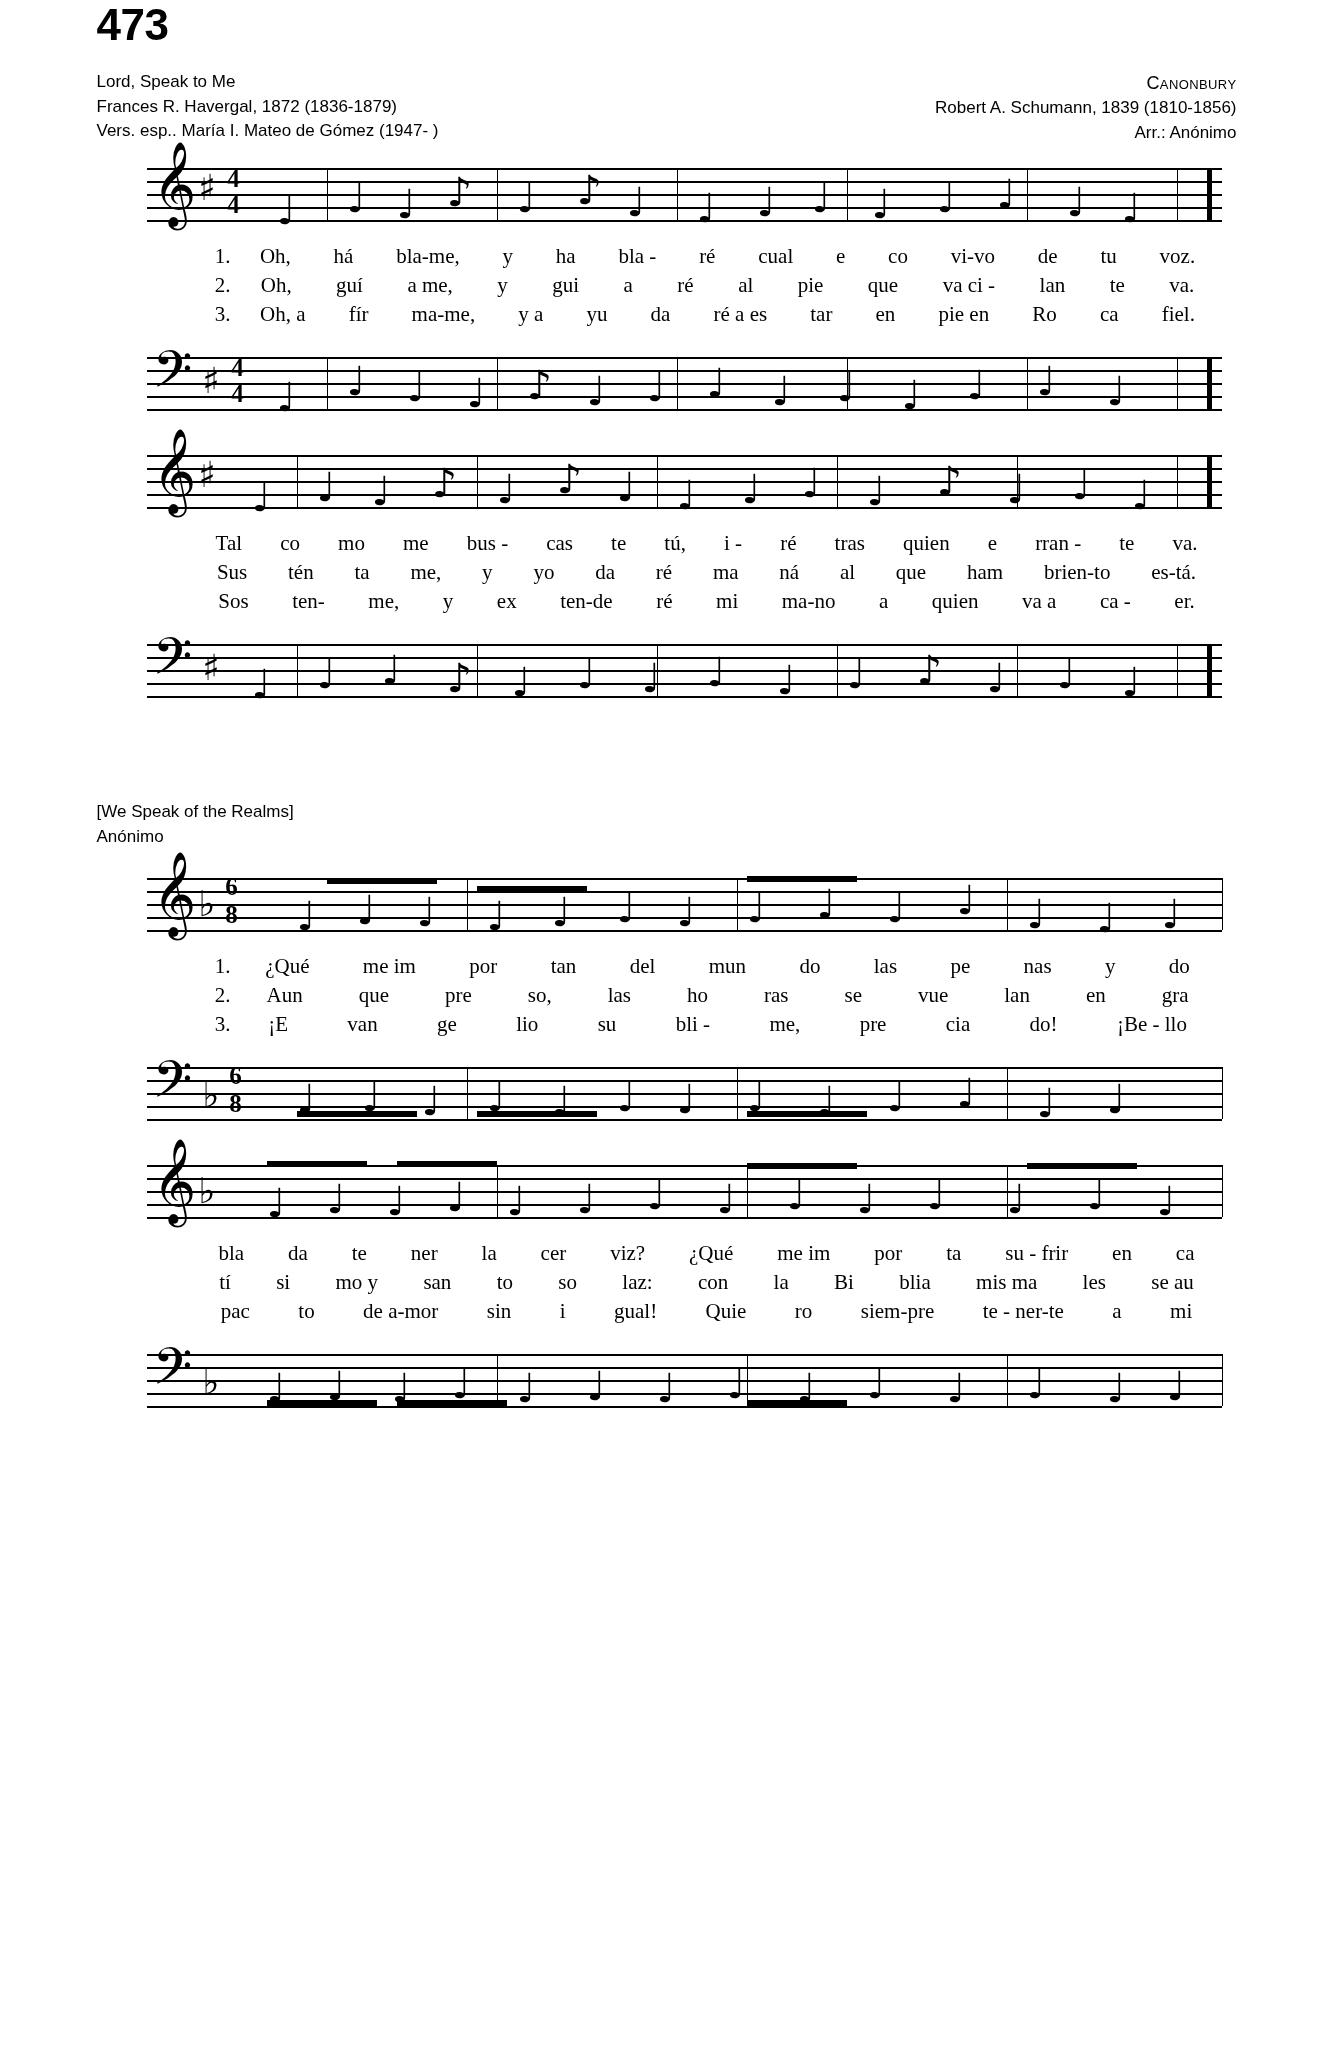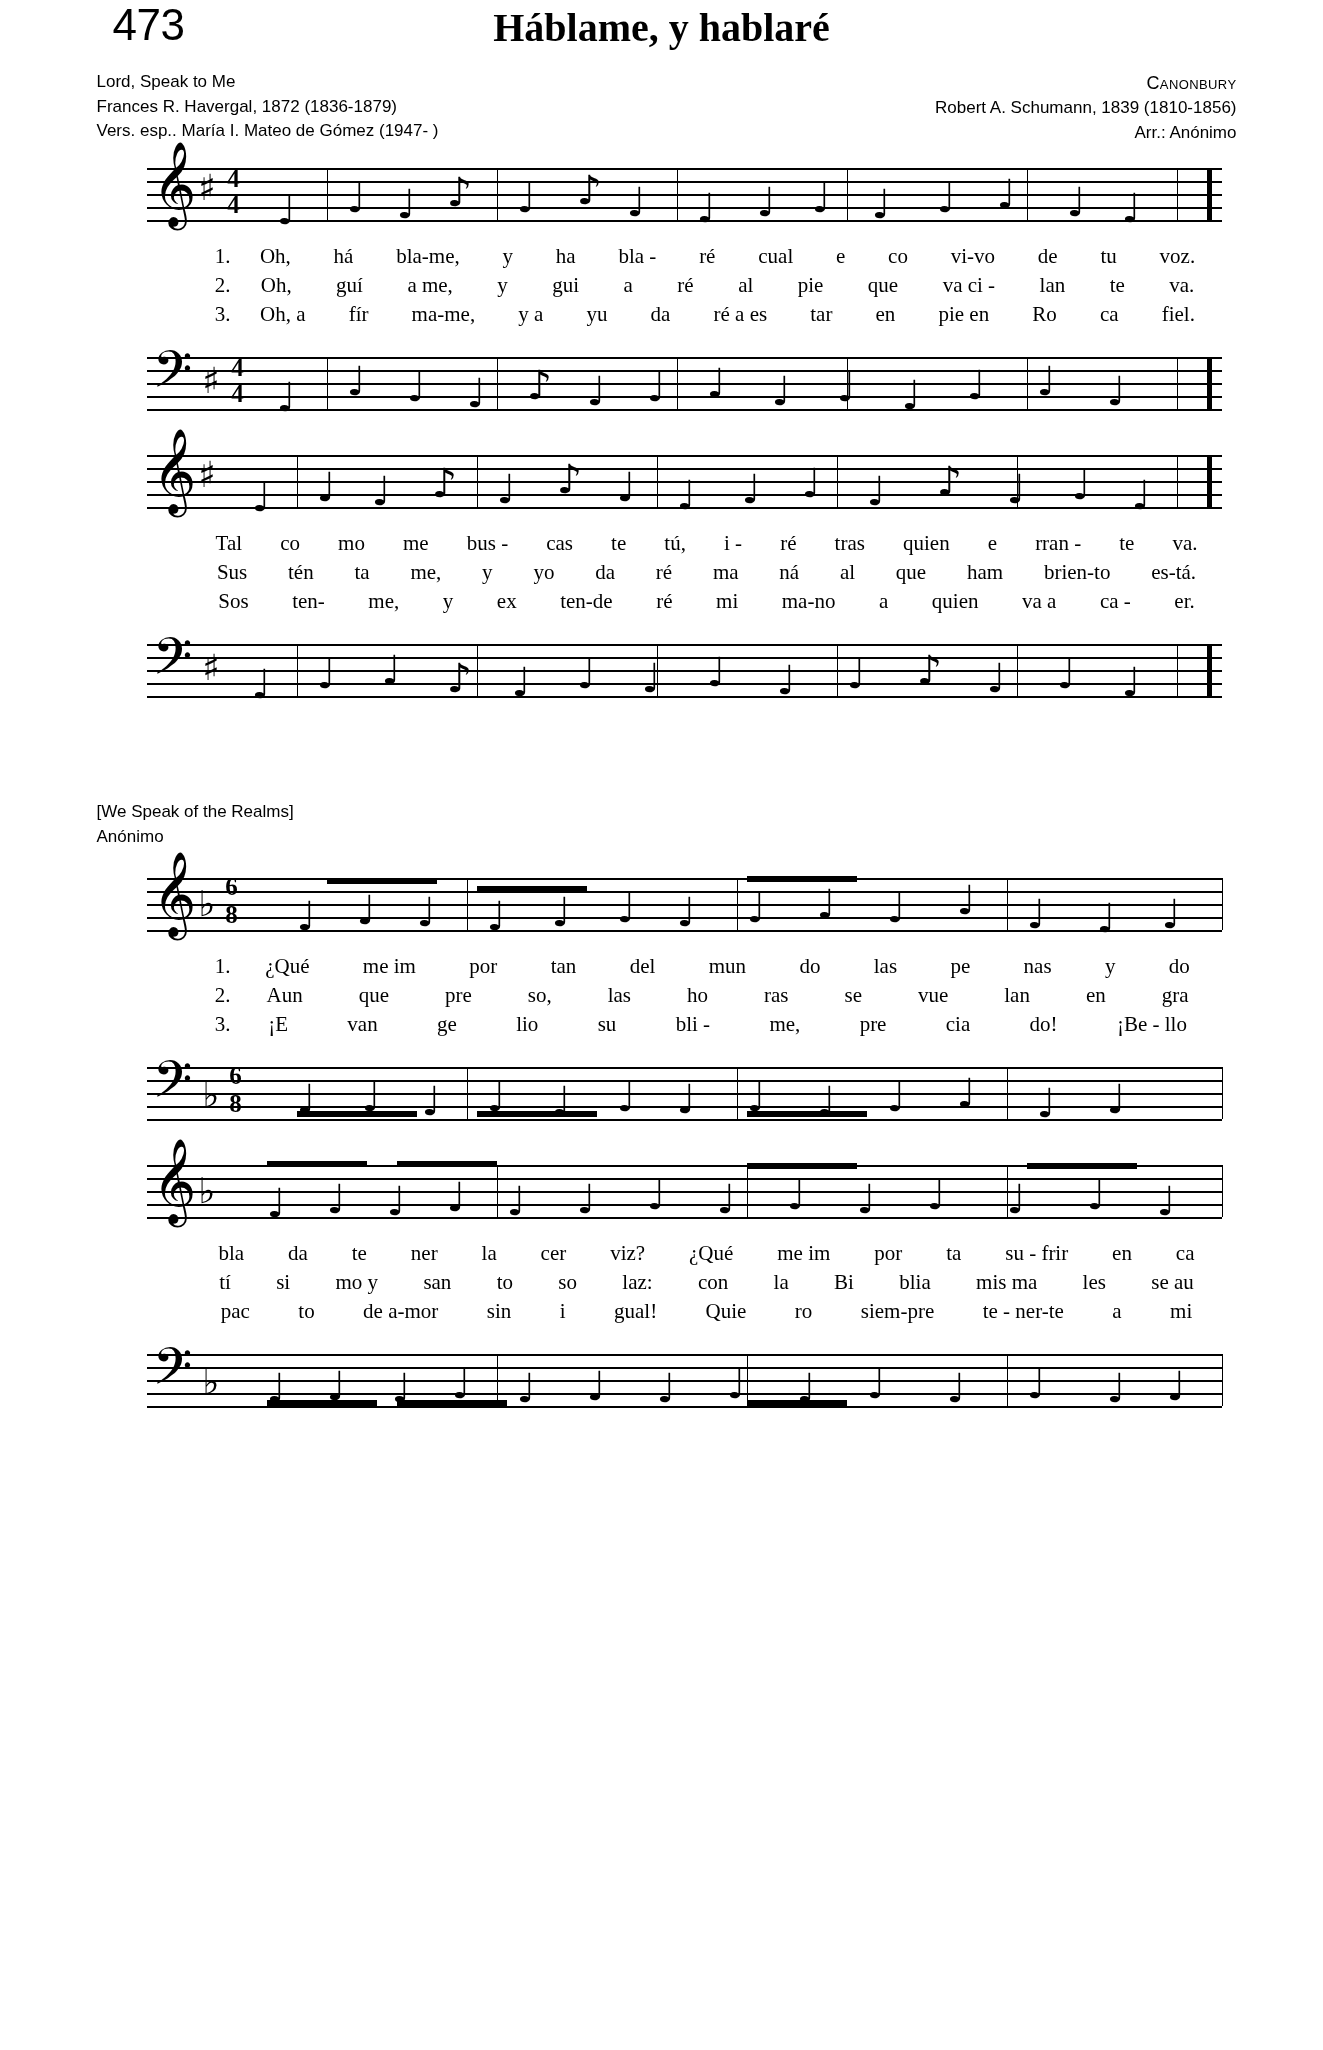--- a/index.html
+++ b/index.html
@@ -28,24 +28,24 @@
     position: relative;
     width: 1150px;
     margin: 0 auto;
   }
   .hymn-header {
     position: relative;
     height: 70px;
   }
   .hymn-number {
     position: absolute;
-    left: 26px;
+    left: 10px;
     top: 0;
     font-size: 44px;
-    font-weight: normal;
+    font-weight: bold;
     letter-spacing: -0.5px;
   }
   .hymn-title {
     position: absolute;
     left: 0;
     right: 0;
     top: 4px;
     text-align: center;
     font-size: 40px;
     font-weight: bold;
@@ -195,21 +195,20 @@
 </style>
 </head>
 <body>
 
 <div class="page">
 
   <div class="hymn">
 
     <div class="hymn-header">
       <div class="hymn-number">473</div>
-      <div class="hymn-title">Háblame, y hablaré</div>
     </div>
 
     <div class="credits">
       <div class="credits-left">
         <div>Lord, Speak to Me</div>
         <div>Frances R. Havergal, 1872 (1836-1879)</div>
         <div>Vers. esp.. María I. Mateo de Gómez (1947-   )</div>
       </div>
       <div class="credits-right">
         <div class="smallcaps">Canonbury</div>

